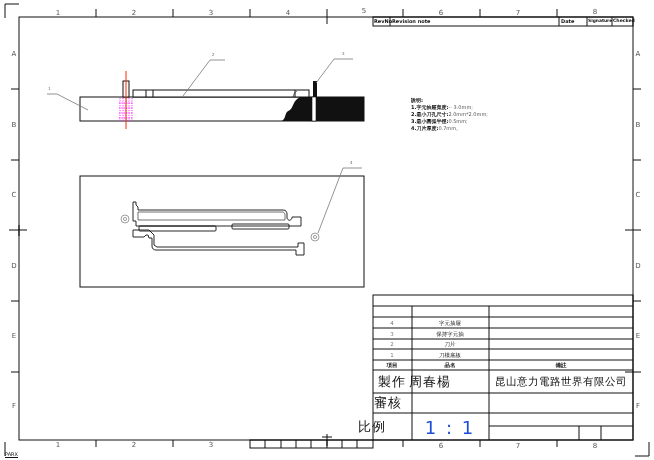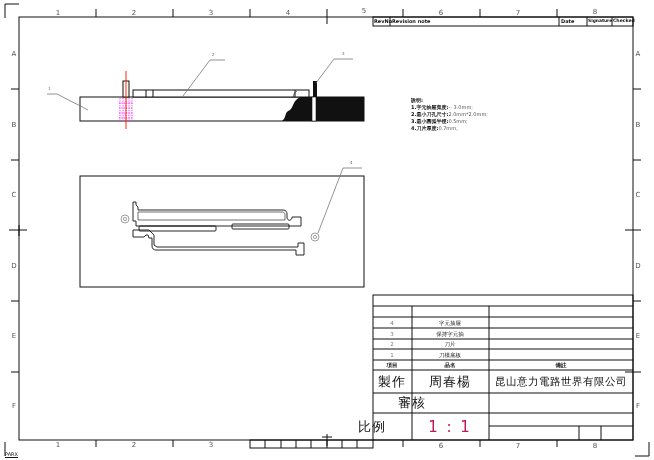--- a/index.html
+++ b/index.html
@@ -9,21 +9,21 @@
   .zone-top { font-size: 7px; color: #555; transform: translateX(-50%); }
   .zone-side { font-size: 7px; color: #555; transform: translate(-50%,-50%); }
   .rev-h { font-size: 5px; font-weight: bold; color: #111; }
   .notes { font-size: 5px; color: #555; line-height: 7px; }
   .notes .t { font-weight: bold; color: #111; }
   .notes b { color: #111; }
   .bom { font-size: 5.5px; color: #222; transform: translateX(-50%); }
   .bom.num { color: #777; }
   .bom.hdr { font-weight: bold; color: #111; }
   .big { font-size: 13px; color: #111; transform: translate(-50%,-50%); letter-spacing: 1px; }
-  .scale { font-size: 15px; color: #be185d; transform: translate(-50%,-50%); letter-spacing: 2px; }
+  .scale { font-size: 18px; color: #1d4ed8; transform: translate(-50%,-50%); letter-spacing: 2px; }
   .callout { font-size: 4px; color: #666; }
   .stamp { font-size: 5px; color: #111; text-decoration: underline; }
 </style>
 </head>
 <body>
 
 <svg id="sheet" width="654" height="460" viewBox="0 0 654 460" xmlns="http://www.w3.org/2000/svg">
 
   <g stroke="#111" stroke-width="1" fill="none">
     <polyline points="5,18 5,4 19,4"></polyline>
@@ -221,19 +221,19 @@
 <div class="lbl bom" style="left:450px;top:331px">保持字元抽</div>
 <div class="lbl bom num" style="left:392px;top:341px">2</div>
 <div class="lbl bom" style="left:450px;top:341px">刀片</div>
 <div class="lbl bom num" style="left:392px;top:352px">1</div>
 <div class="lbl bom" style="left:450px;top:352px">刀模底板</div>
 <div class="lbl bom hdr" style="left:392px;top:362px">項目</div>
 <div class="lbl bom hdr" style="left:450px;top:362px">品名</div>
 <div class="lbl bom hdr" style="left:561px;top:362px">備註</div>
 
 <div class="lbl big" style="left:392px;top:382px">製作</div>
-<div class="lbl big" style="left:450px;top:382px">周春楊</div>
+<div class="lbl big" style="left:430px;top:382px">周春楊</div>
 <div class="lbl big" style="left:561px;top:382px;font-size:10.5px;letter-spacing:0.5px">昆山意力電路世界有限公司</div>
-<div class="lbl big" style="left:412px;top:403px">審核</div>
+<div class="lbl big" style="left:388px;top:403px">審核</div>
 <div class="lbl big" style="left:372px;top:427px">比例</div>
 <div class="lbl scale" style="left:450px;top:427px">1 : 1</div>
 
 <div class="lbl stamp" style="left:5px;top:451px">PARX</div>
 
 </body></html>

